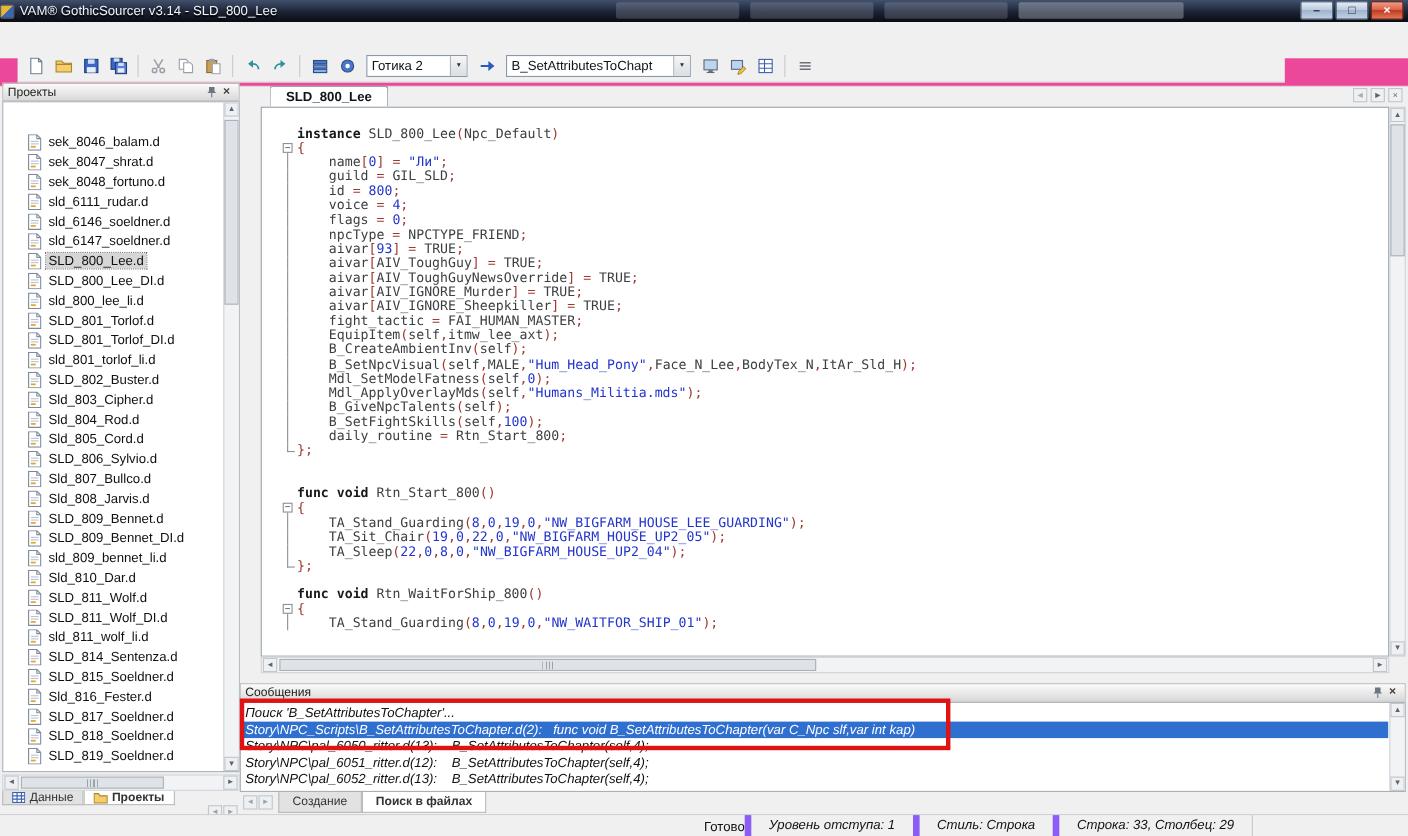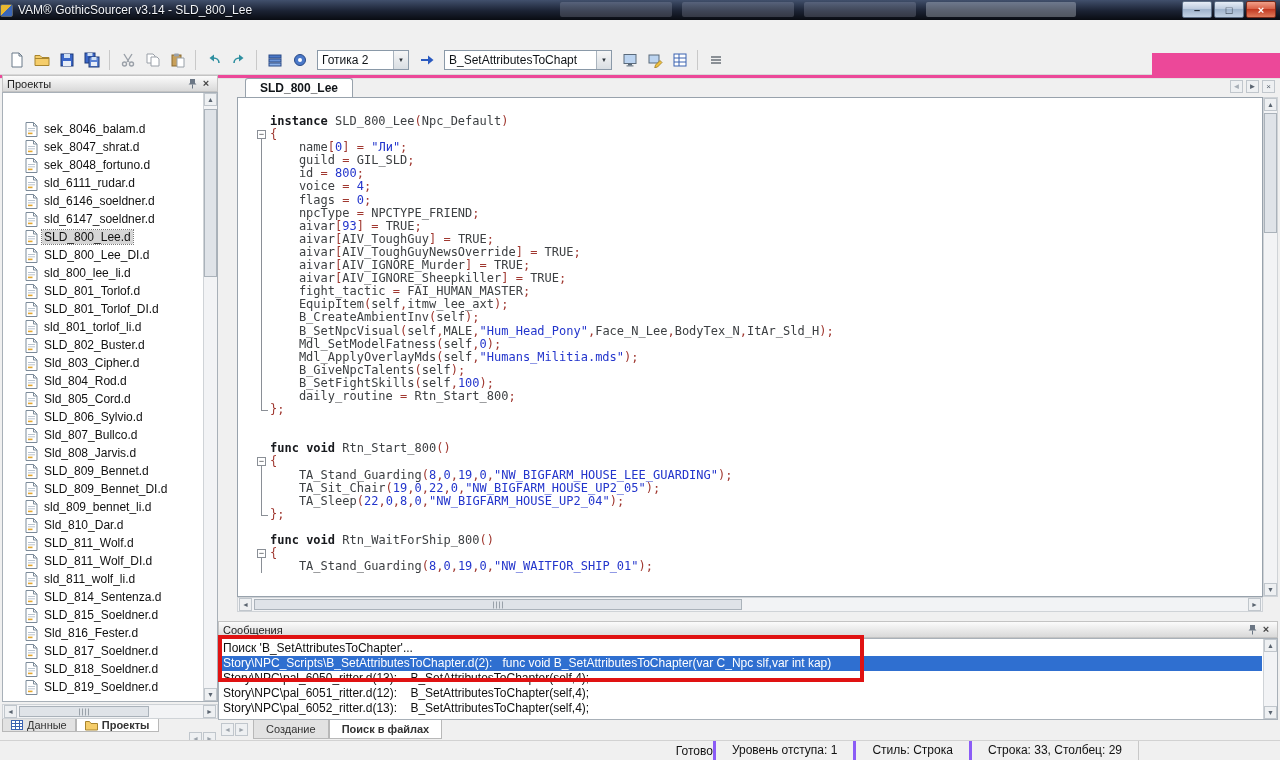--- a/index.html
+++ b/index.html
@@ -23,21 +23,21 @@
   .win-btn.close{color:#fff;border-color:#7a2a1a;
     background:linear-gradient(#f0a08a,#d85a40 50%,#c13a22 50%,#e07a5a);}
 
   
   #menubar{position:absolute;left:0;top:20px;width:1280px;height:26px;background:#ec4899;
     border-bottom:1px solid #e3e3e3;display:flex;align-items:center;padding-left:8px;margin-top:33px;}
   #menu-items{display:flex;}
   .menu-item{padding:0 9px;font-size:13px;color:#111;line-height:25px;}
 
   
-  #toolbar{position:absolute;left:0;top:46px;width:1152px;height:29px;background:#f0f0f0;
+  #toolbar{position:absolute;left:16px;top:46px;width:1152px;height:29px;background:#f0f0f0;
     border-bottom:1px solid #d8d8d8;display:flex;align-items:center;padding-left:5px;gap:2px;}
   .tb-btn{width:23px;height:22px;display:flex;align-items:center;justify-content:center;flex:none;}
   .tb-sep{width:1px;height:20px;background:#c9c9c9;margin:0 4px;flex:none;}
   .combo{height:20px;background:#fff;border:1px solid #8a99a8;display:flex;align-items:center;margin:0 4px;flex:none;}
   .combo-text{flex:1;font-size:12px;padding:0 4px;white-space:nowrap;overflow:hidden;color:#101418;}
   .combo-arrow{width:15px;height:100%;border-left:1px solid #aab4be;font-size:6px;color:#2d333a;
     background:linear-gradient(#f6f6f6,#d9dee3);display:flex;align-items:center;justify-content:center;}
   #combo-gothic{width:92px;}
   #combo-symbol{width:168px;}
 
@@ -108,38 +108,38 @@
   #editor-vscroll .sb-thumb{position:absolute;left:0;top:15px;width:13px;height:120px;}
   #editor-hscroll{position:absolute;left:0;bottom:0;right:15px;height:15px;background:#f2f3f5;
     border:1px solid #cfd3d7;display:flex;align-items:center;padding:0 1px;}
   #editor-hscroll .sb-thumb{position:relative;width:488px;height:11px;margin-left:2px;}
   #editor-hscroll .right{margin-left:auto;}
 
   
   #messages{position:absolute;left:218px;top:621px;width:1060px;height:118px;}
   #msg-list{position:absolute;left:0;top:17px;right:0;bottom:19px;background:#fff;border:1px solid #a8b0b8;overflow:hidden;}
   #msg-rows{position:absolute;left:0;top:2px;right:15px;}
-  .msg-row{height:15px;line-height:15px;font-size:12px;padding-left:4px;white-space:pre;color:#101010;}
+  .msg-row{height:15px;line-height:15px;font-size:12px;padding-left:4px;white-space:pre;color:#101010;font-style:italic;}
   .msg-row.selected{background:#2f6fd0;color:#fff;}
   #msg-vscroll{position:absolute;right:0;top:0;width:14px;bottom:0;background:#f2f3f5;border-left:1px solid #cfd3d7;}
   #msg-vscroll .up{position:absolute;top:0;left:0;}
   #msg-vscroll .down{position:absolute;bottom:0;left:0;}
   #msg-tabs{position:absolute;left:0;right:0;bottom:0;height:19px;display:flex;align-items:stretch;background:#f0f0f0;padding-left:3px;}
   .msg-nav{display:flex;gap:1px;align-items:center;margin-right:5px;}
   .msg-nav .sb-btn{color:#9aa2aa;}
   #msg-tabs-items{display:flex;}
   .msg-tab{display:flex;align-items:center;padding:0 12px;font-size:11px;color:#333;
     background:#e2e2e2;border:1px solid #b8b8b8;border-top:none;}
   .msg-tab.active{background:#fff;font-weight:bold;}
 
   
   #statusbar{position:absolute;left:0;top:740px;width:1280px;height:20px;background:#f0f0f0;
     border-top:1px solid #d2d2d2;display:flex;align-items:center;font-size:12px;color:#111;text-align:right;}
   .sb-left{padding-left:8px;flex:1;}
-  .sb-cell{border-left:3px solid #8b5cf6;padding:0 16px;line-height:19px;white-space:nowrap;}
+  .sb-cell{border-left:6px solid #8b5cf6;padding:0 16px;line-height:19px;white-space:nowrap;font-style:italic;}
   .sb-end{width:142px;height:100%;border-left:1px solid #c8c8c8;}
 
   
   #annotation-box{position:absolute;left:218px;top:635px;width:646px;height:47px;
     border:4px solid #e01212;z-index:99;pointer-events:none;}
 </style>
 </head>
 <body>
 
 <div id="titlebar">

